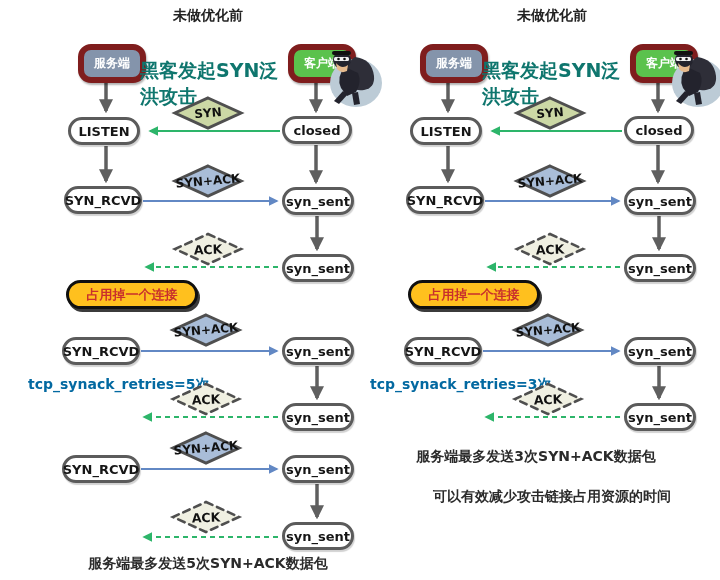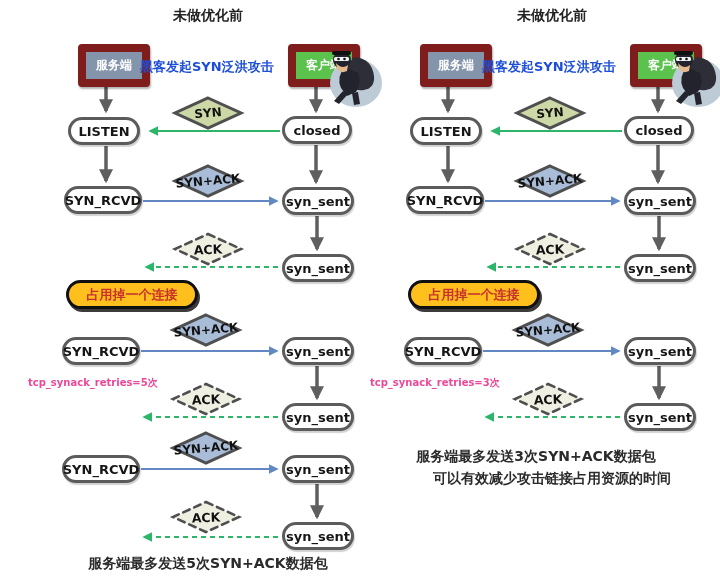--- a/index.html
+++ b/index.html
@@ -8,42 +8,42 @@
     font-family:"DejaVu Sans","Liberation Sans",sans-serif;font-weight:bold;
     overflow:hidden;
   }
   .abs{position:absolute}
   .z2{z-index:2}.z3{z-index:3}
   .arrows{position:absolute;left:0;top:0;z-index:1}
 
   .title{font-size:14px;color:#222;text-align:center;width:120px}
 
   .screen{
-    width:56px;height:27px;border:8px solid #7f1d1d;border-radius:4px;
+    width:56px;height:27px;border:6px solid #7f1d1d;border-radius:13px;
     color:#fff;font-size:12px;display:flex;align-items:center;justify-content:center;
     box-shadow:1px 2px 2px rgba(0,0,0,.3);z-index:2;
   }
   .server{background:var(--server-fill)}
   .client{background:var(--client-fill)}
 
   .state{
     height:22px;border:3px solid #5b5b5b;border-radius:14px;background:#fff;
     color:#161616;font-size:13px;display:flex;align-items:center;justify-content:center;
     box-shadow:1px 2px 1px rgba(0,0,0,.18);z-index:2;letter-spacing:0;
   }
 
   .occupy{
     width:126px;height:23px;border:3px solid #101010;border-radius:15px;
     background:var(--occupy-fill);color:var(--occupy-text);font-size:13px;
     display:flex;align-items:center;justify-content:center;
     box-shadow:2px 3px 0 #3b3b3b;z-index:2;
   }
 
-  .txt{font-size:13px;color:#1d4ed8;z-index:2}
-  .retries{font-size:10px;color:#ec4899;z-index:2}
+  .txt{font-size:19px;color:#0f766e;z-index:2}
+  .retries{font-size:14px;color:#0369a1;z-index:2}
   .caption{font-size:14px;color:#2b2b2b;text-align:center;z-index:2}
 
   .diamond{width:72px;height:36px;z-index:3}
   .diamond svg{position:absolute;left:0;top:0;overflow:visible}
   .dlabel{
     position:absolute;left:0;top:0;width:72px;height:36px;display:flex;
     align-items:center;justify-content:center;font-size:12px;color:#111;
     transform:rotate(-5deg);
   }
   .ackd .dlabel{transform:rotate(-2deg);font-size:12.5px}
@@ -253,13 +253,13 @@
 
 <div class="abs diamond ackd" style="left:512px;top:381px">
   <svg width="72" height="36" viewBox="0 0 72 36">
       <polygon class="p-ack" points="36,3 69,18 36,33 3,18"></polygon>
     </svg>
   <span class="dlabel">ACK</span>
 </div>
 <div class="abs state" style="left:624px;top:403px;width:66px">syn_sent</div>
 
 <div class="abs caption" style="left:384px;top:448px;width:304px">服务端最多发送3次SYN+ACK数据包</div>
-<div class="abs caption" style="left:400px;top:470px;width:304px">可以有效减少攻击链接占用资源的时间</div>
+<div class="abs caption" style="left:400px;top:488px;width:304px">可以有效减少攻击链接占用资源的时间</div>
 
 </body></html>

